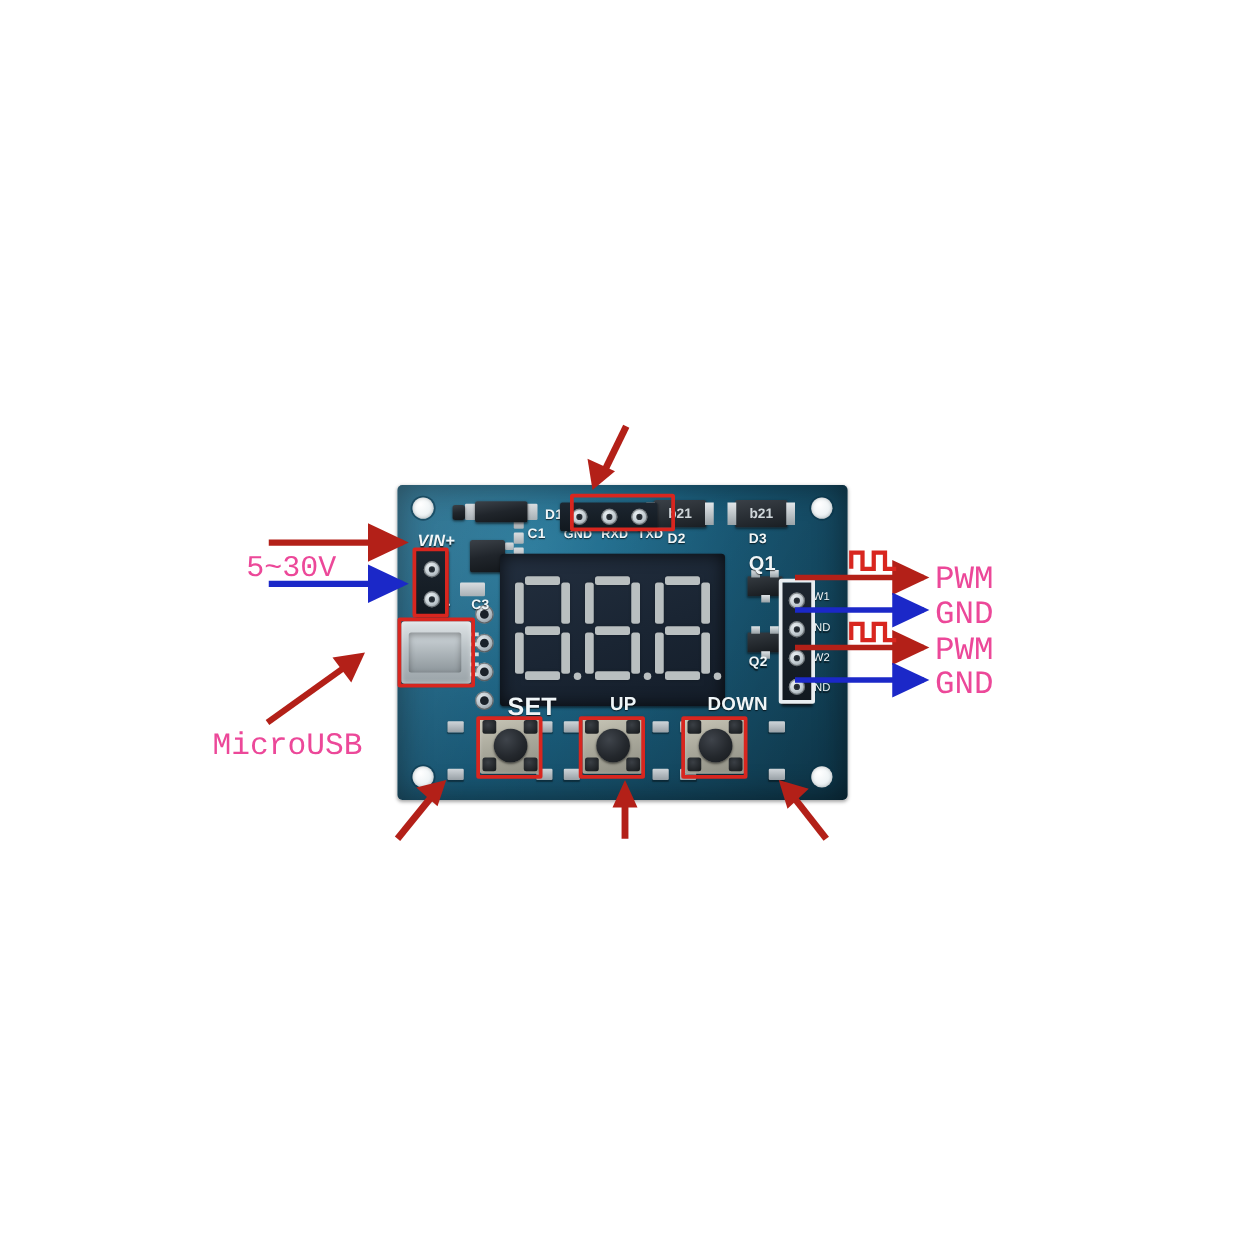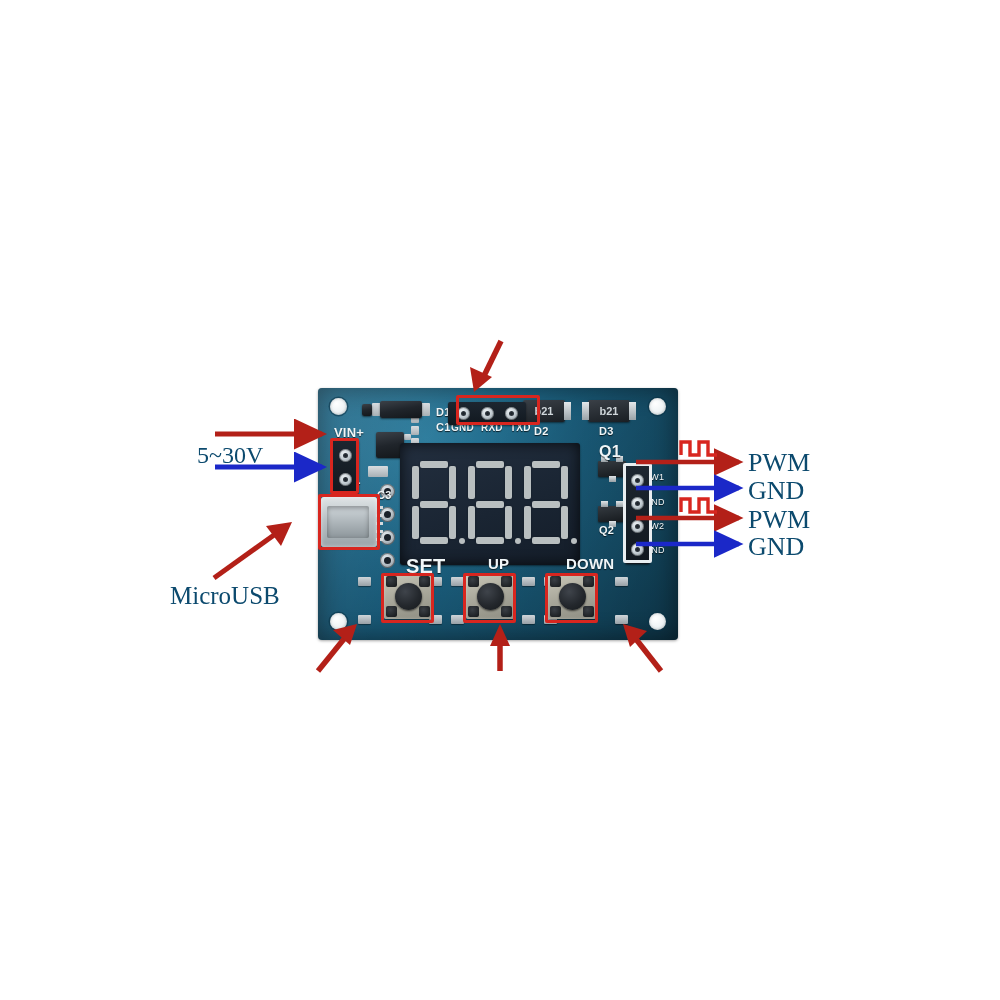--- a/index.html
+++ b/index.html
@@ -99,22 +99,22 @@
   .tact s{position:absolute;left:50%;top:50%;width:27px;height:27px;margin:-13.5px 0 0 -13.5px;
      border-radius:50%;text-decoration:none;
      background:radial-gradient(circle at 38% 32%,#3f444b 0%,#24282d 55%,#15181b 100%);
      box-shadow:0 1px 2px rgba(0,0,0,.6);}
   .smtpad{position:absolute;z-index:4;background:linear-gradient(180deg,#cfd5d9,#98a0a6);
      border-radius:1px;box-shadow:0 1px 1px rgba(0,0,0,.4);}
 
   
   .redbox{position:absolute;border:3px solid #d8261f;border-radius:2px;z-index:20;
       box-sizing:border-box;pointer-events:none;}
-  .anno-txt{position:absolute;z-index:22;color:#0c4a6e;white-space:nowrap;
-      font-family:Liberation Serif, serif;}
+  .anno-txt{position:absolute;z-index:22;color:#ec4899;white-space:nowrap;
+      font-family:Liberation Mono, monospace;}
   svg.overlay{position:absolute;left:0;top:0;width:1000px;height:1000px;z-index:21;
       pointer-events:none;}
 </style>
 </head>
 <body>
 
 <div id="stage">
 
   <div class="pcb">
 
@@ -169,24 +169,24 @@
     <div class="smtpad" style="left:111px;top:227px;width:13px;height:9px;"></div>
     <div class="smtpad" style="left:133px;top:189px;width:13px;height:9px;"></div>
     <div class="smtpad" style="left:133px;top:227px;width:13px;height:9px;"></div>
     <div class="smtpad" style="left:204px;top:189px;width:13px;height:9px;"></div>
     <div class="smtpad" style="left:204px;top:227px;width:13px;height:9px;"></div>
     <div class="smtpad" style="left:226px;top:189px;width:13px;height:9px;"></div>
     <div class="smtpad" style="left:226px;top:227px;width:13px;height:9px;"></div>
     <div class="smtpad" style="left:297px;top:189px;width:13px;height:9px;"></div>
     <div class="smtpad" style="left:297px;top:227px;width:13px;height:9px;"></div>
 
-    <span class="silk" style="left:16px;top:38px;font-size:13px;">VIN+</span>
+    <span class="silk" style="left:16px;top:38px;font-size:13px;font-style:italic;">VIN+</span>
     <span class="silk" style="left:16px;top:88px;font-size:13px;">VIN-</span>
-    <span class="silk" style="left:59px;top:102px;font-size:11px;">C3</span>
-    <span class="silk" style="left:118px;top:34px;font-size:11px;">C1</span>
+    <span class="silk" style="left:59px;top:91px;font-size:11px;">C3</span>
+    <span class="silk" style="left:104px;top:34px;font-size:11px;">C1</span>
     <span class="silk" style="left:118px;top:19px;font-size:11px;">D1</span>
     <span class="silk" style="left:216px;top:38px;font-size:11px;">D2</span>
     <span class="silk" style="left:281px;top:38px;font-size:11px;">D3</span>
     <span class="silk" style="left:281px;top:56px;font-size:16px;">Q1</span>
     <span class="silk" style="left:281px;top:137px;font-size:11px;">Q2</span>
 
     <span class="silk" style="left:133px;top:35px;font-size:10px;">GND</span>
     <span class="silk" style="left:163px;top:35px;font-size:10px;">RXD</span>
     <span class="silk" style="left:192px;top:35px;font-size:10px;">TXD</span>
 

